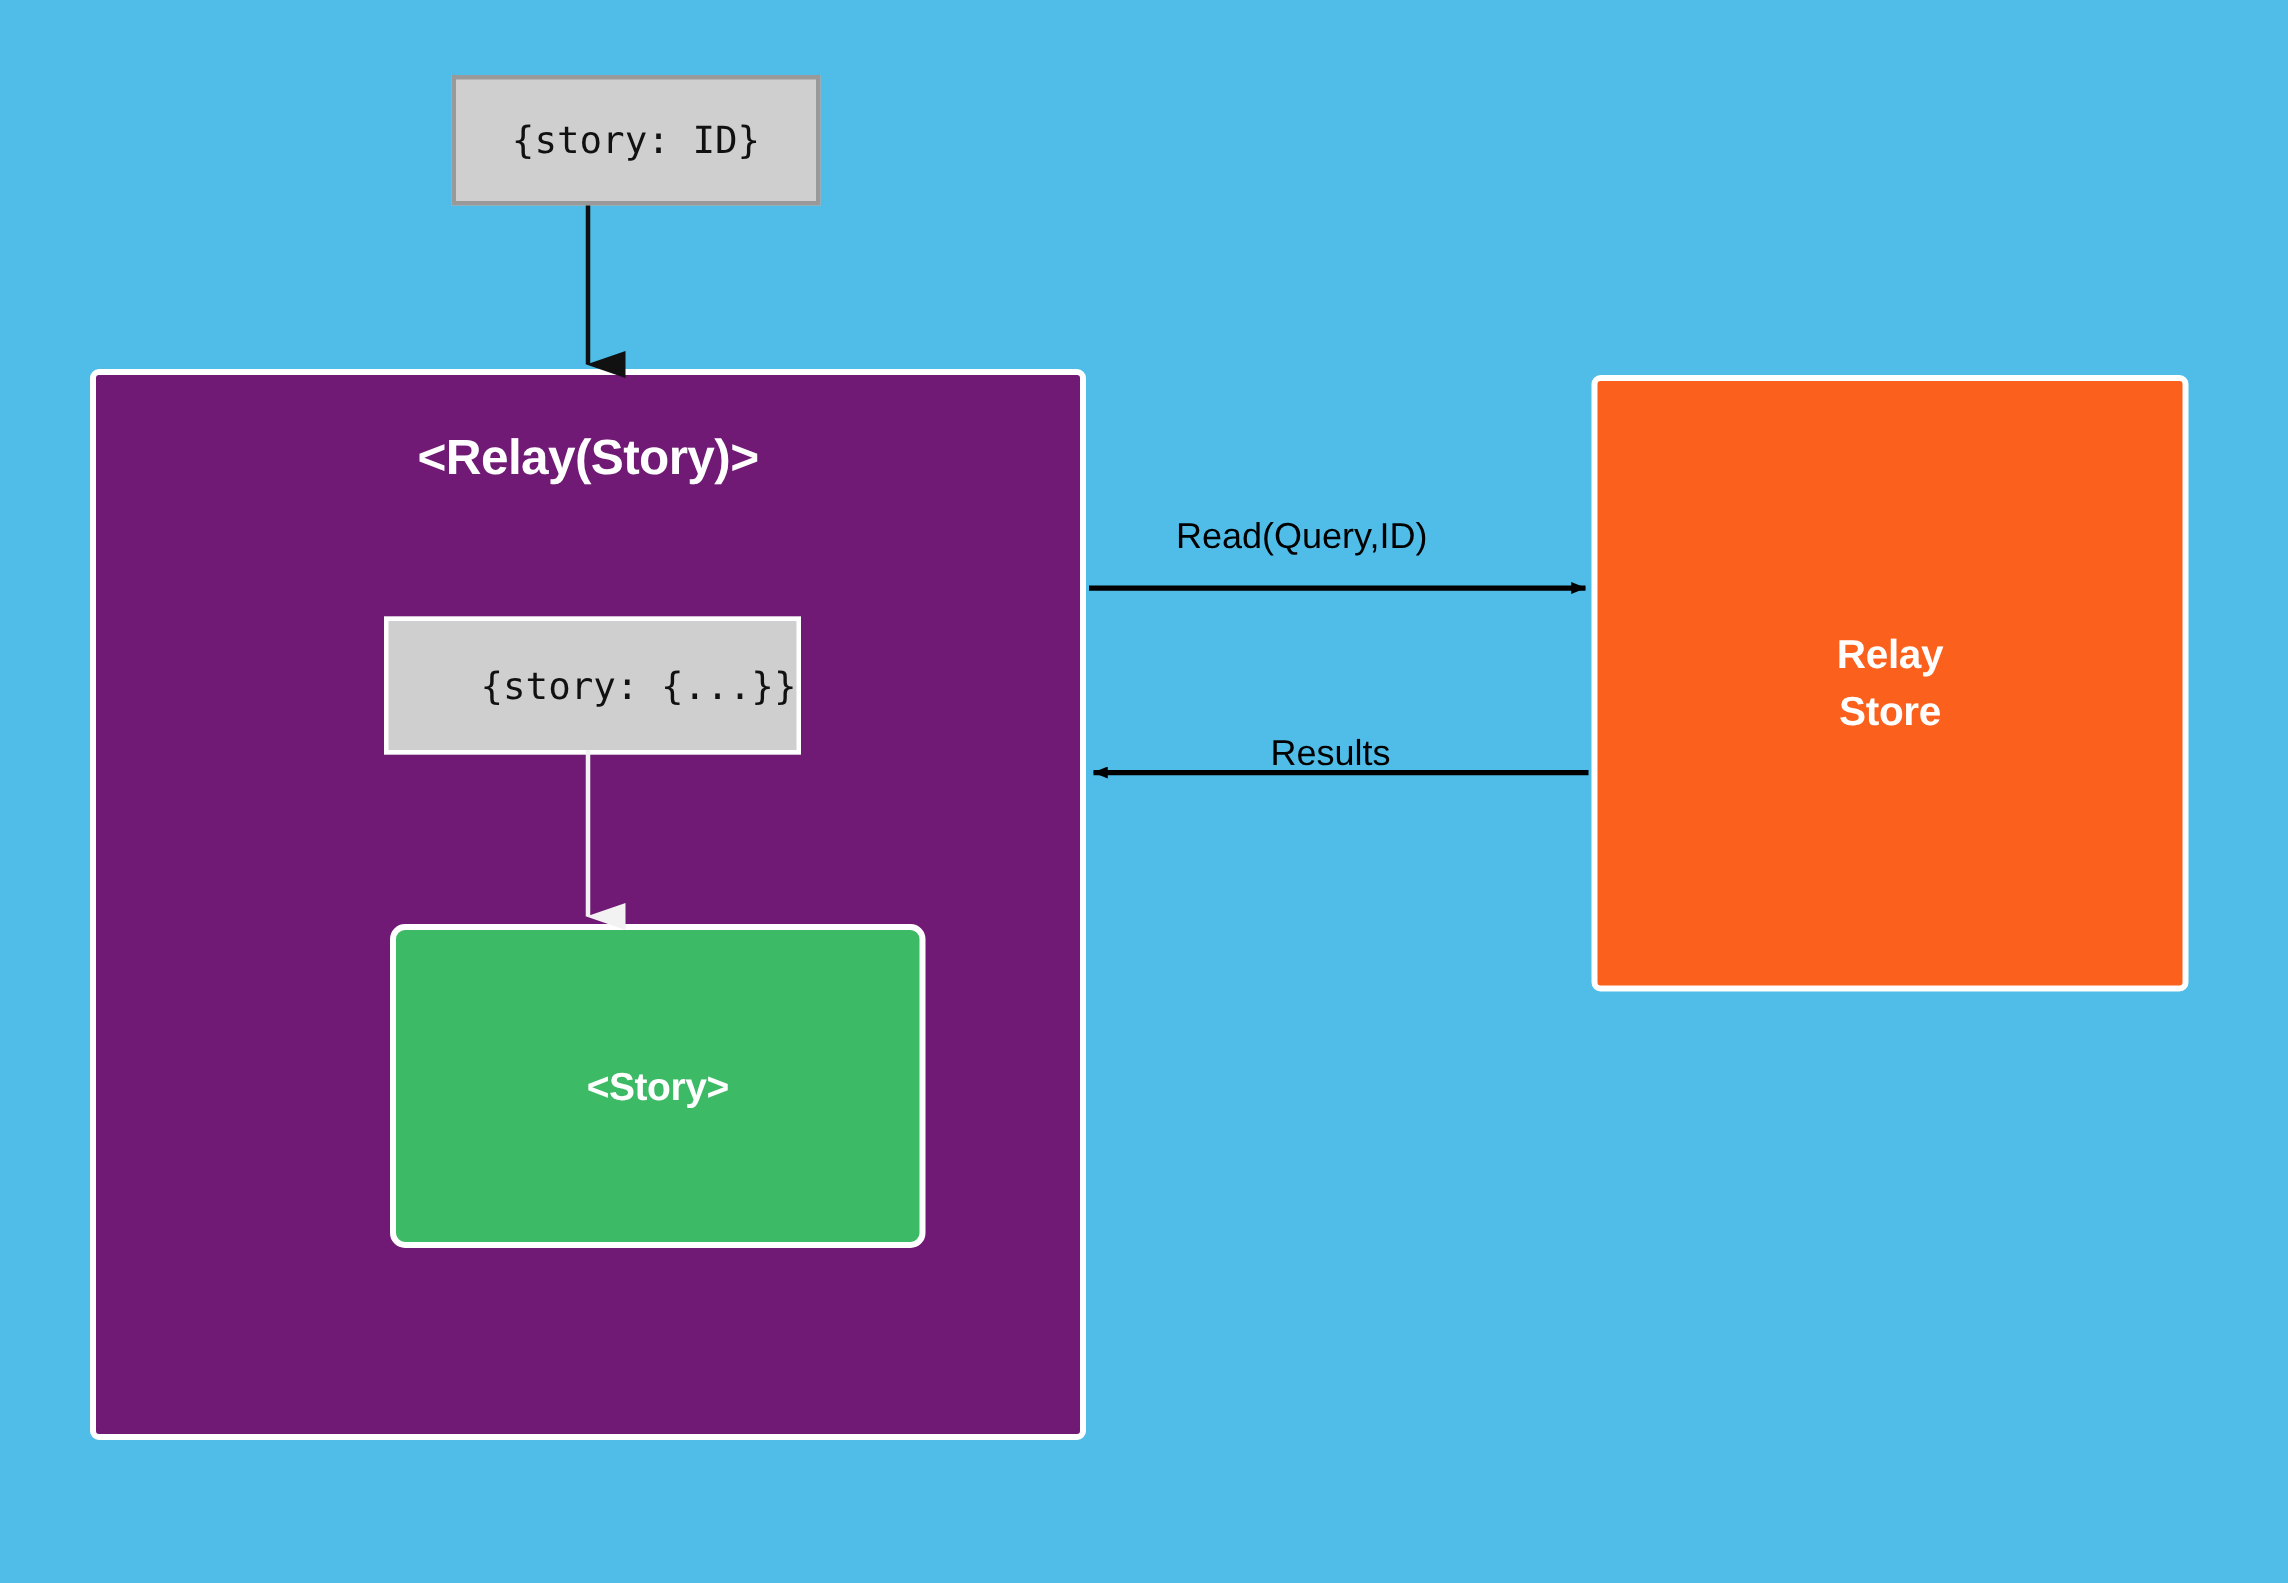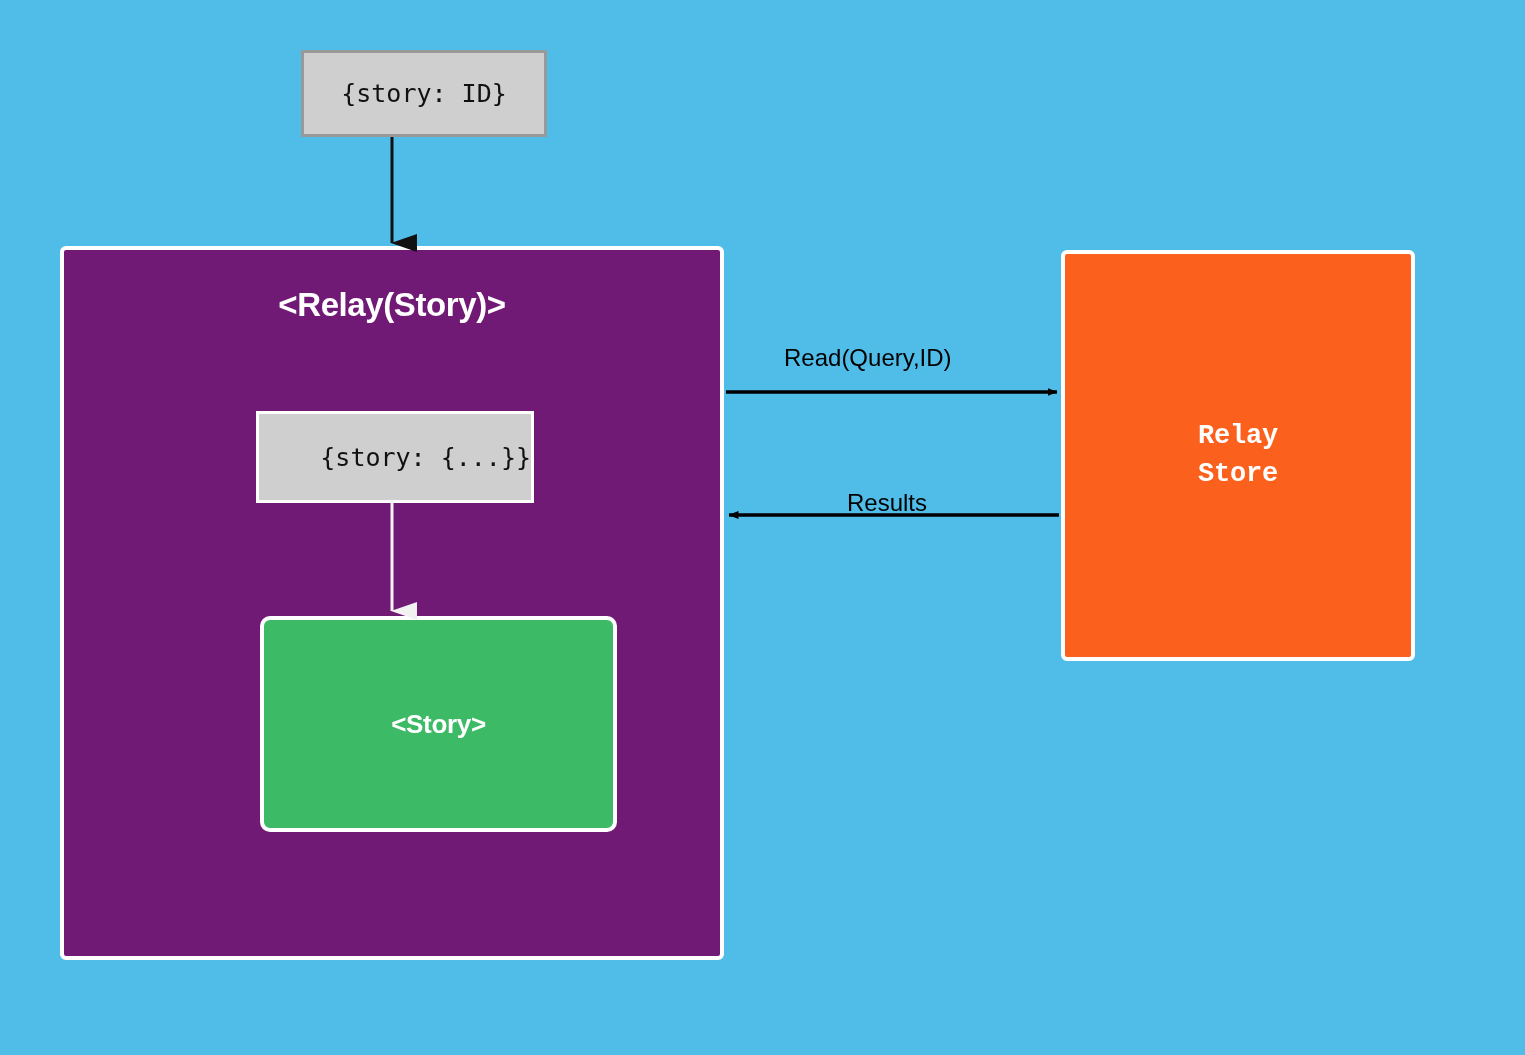--- a/index.html
+++ b/index.html
@@ -99,30 +99,29 @@
     font-size: 26px;
     font-weight: bold;
     letter-spacing: -0.3px;
   }
 
   
   .store-box {
     position: absolute;
     left: 1061px;
     top: 250px;
-    width: 354px;
+    width: 398px;
     height: 411px;
     background: #fb601c;
     border: 4px solid #ffffff;
     border-radius: 6px;
     display: flex;
     flex-direction: column;
     align-items: center;
     justify-content: center;
-    font-family: Liberation Mono, monospace;
   }
   .store-label {
     color: #ffffff;
     font-size: 27px;
     font-weight: bold;
     line-height: 1.40;
     text-align: center;
     letter-spacing: -0.2px;
   }
 

